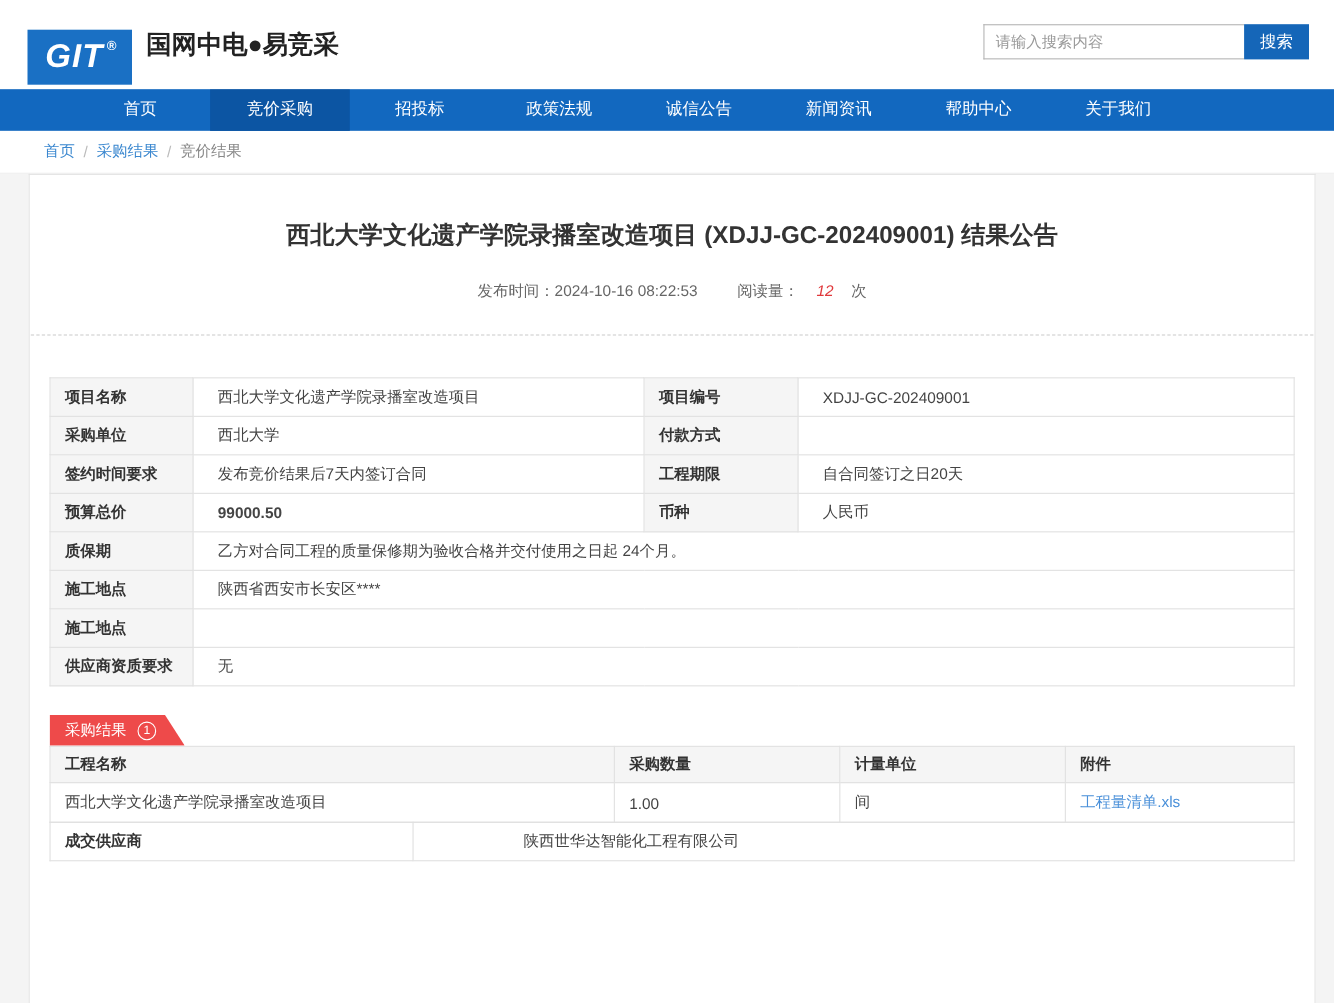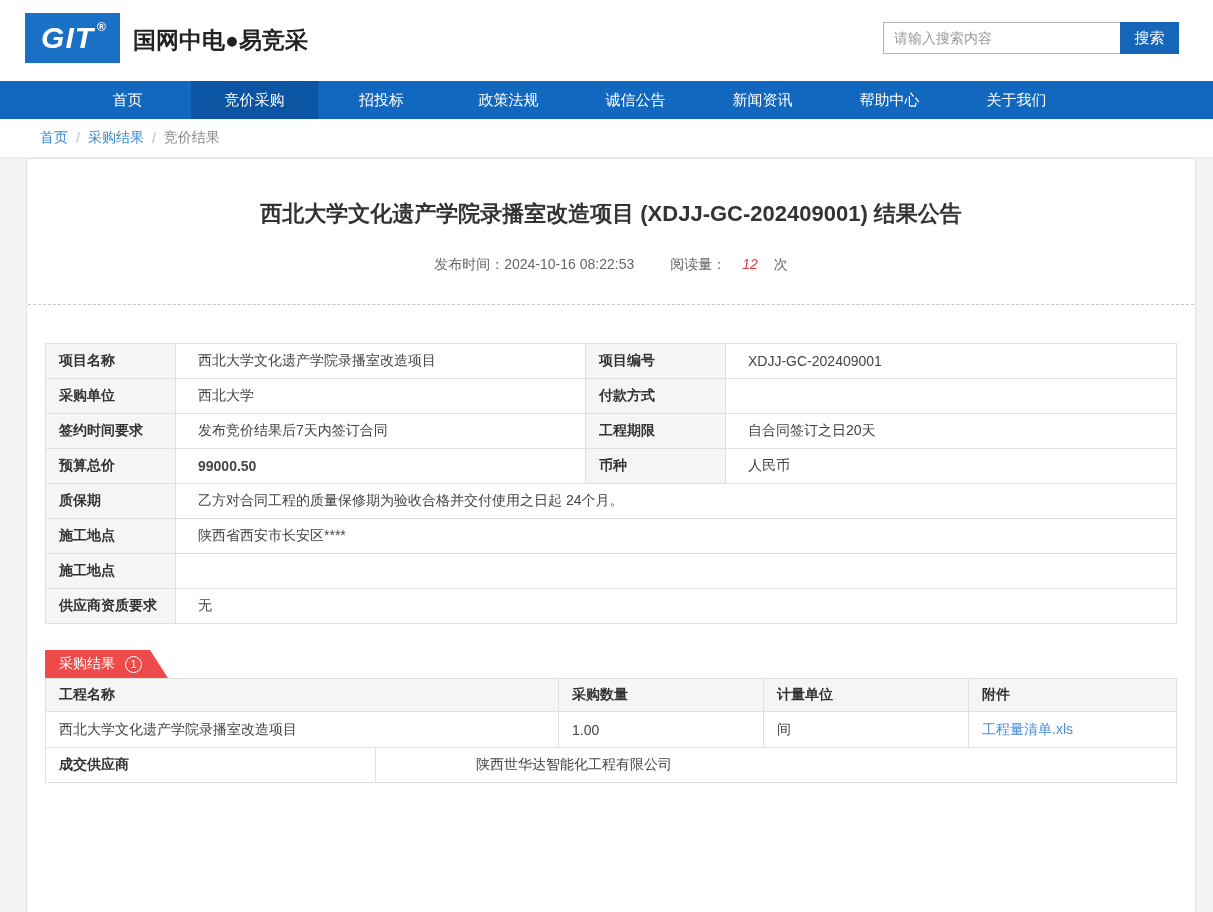--- a/index.html
+++ b/index.html
@@ -6,27 +6,27 @@
   html,body { margin:0; padding:0; }
   body {
     width:1213px; height:912px; overflow:hidden;
     background:#f4f4f4;
     font-family:"Liberation Sans","DejaVu Sans",sans-serif;
   }
 
   
   .top-header { position:relative; height:81px; background:#ffffff; }
   .logo-box {
-    position:absolute; left:25px; top:13px; width:95px; height:50px;
+    position:absolute; left:25px; top:27px; width:95px; height:50px;
     background:#1a70c4; color:#fff; display:flex; align-items:center; justify-content:center;
     font-weight:bold; font-style:italic; font-size:30px; letter-spacing:1px; cursor:pointer;
   }
   .logo-box sup { font-size:12px; font-style:normal; position:relative; top:-11px; left:3px; }
   .site-name { position:absolute; left:133px; top:25px; font-size:23px; font-weight:bold; color:#222; }
-  .search-box { position:absolute; right:34px; top:22px; display:flex; height:32px; }
+  .search-box { position:absolute; right:23px; top:22px; display:flex; height:32px; }
   .search-input {
     width:237px; height:32px; border:1px solid #b5b5b5; border-right:none;
     padding:0 10px; font-size:14px; color:#333; outline:none;
     font-family:"Liberation Sans","DejaVu Sans",sans-serif;
   }
   .search-input::placeholder { color:#9a9a9a; }
   .search-btn {
     width:59px; height:32px; background:#1566b8; color:#fff; border:none;
     font-size:15px; cursor:pointer; font-family:"Liberation Sans","DejaVu Sans",sans-serif;
   }

